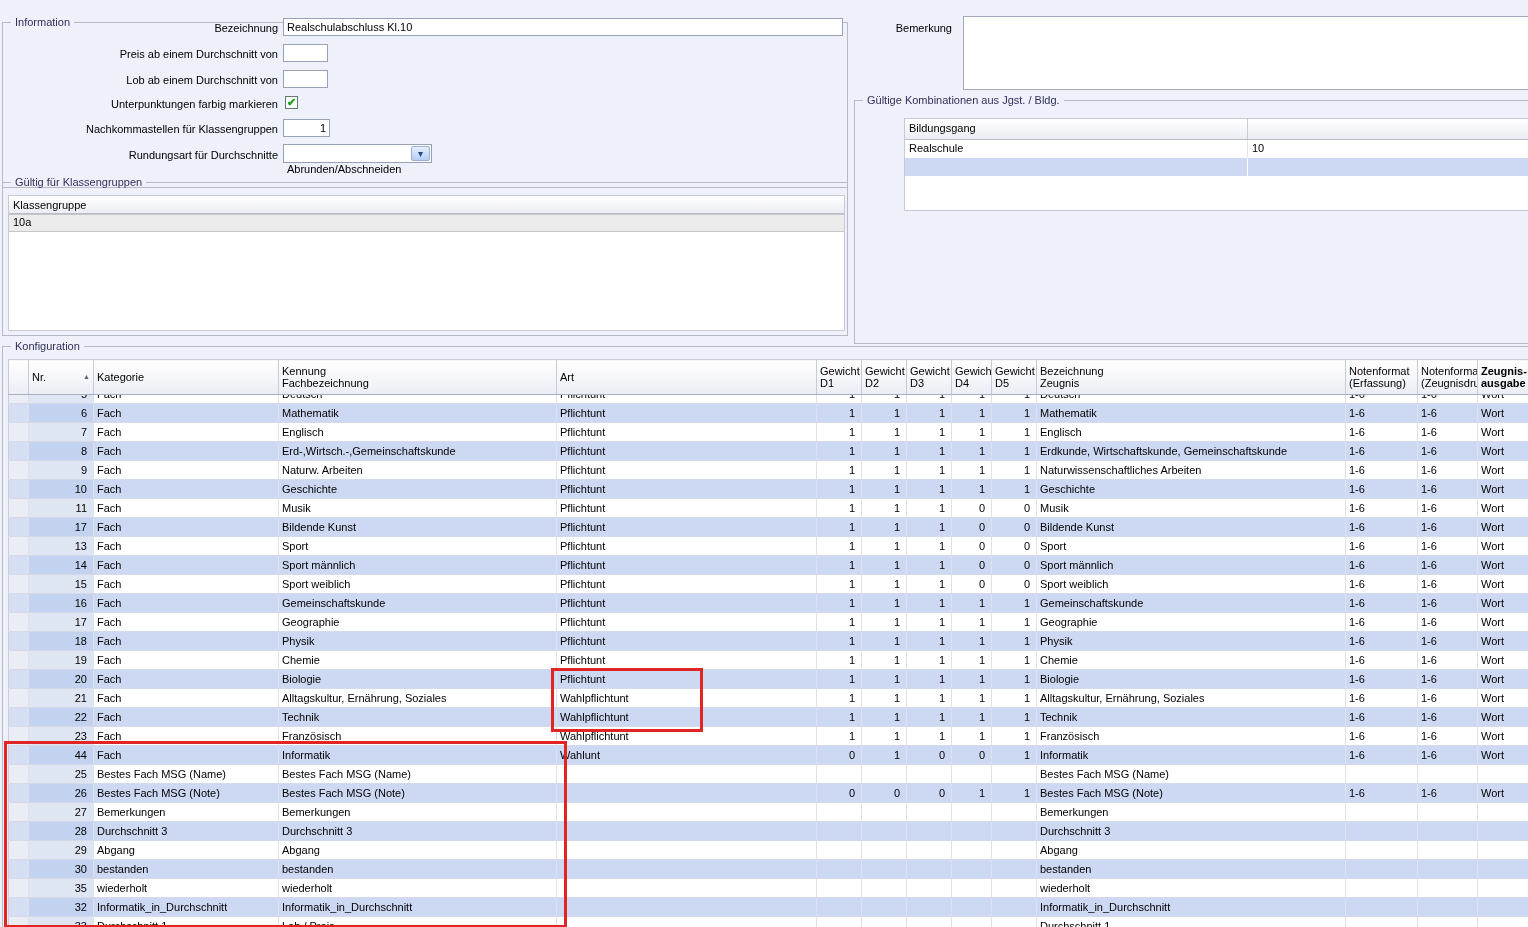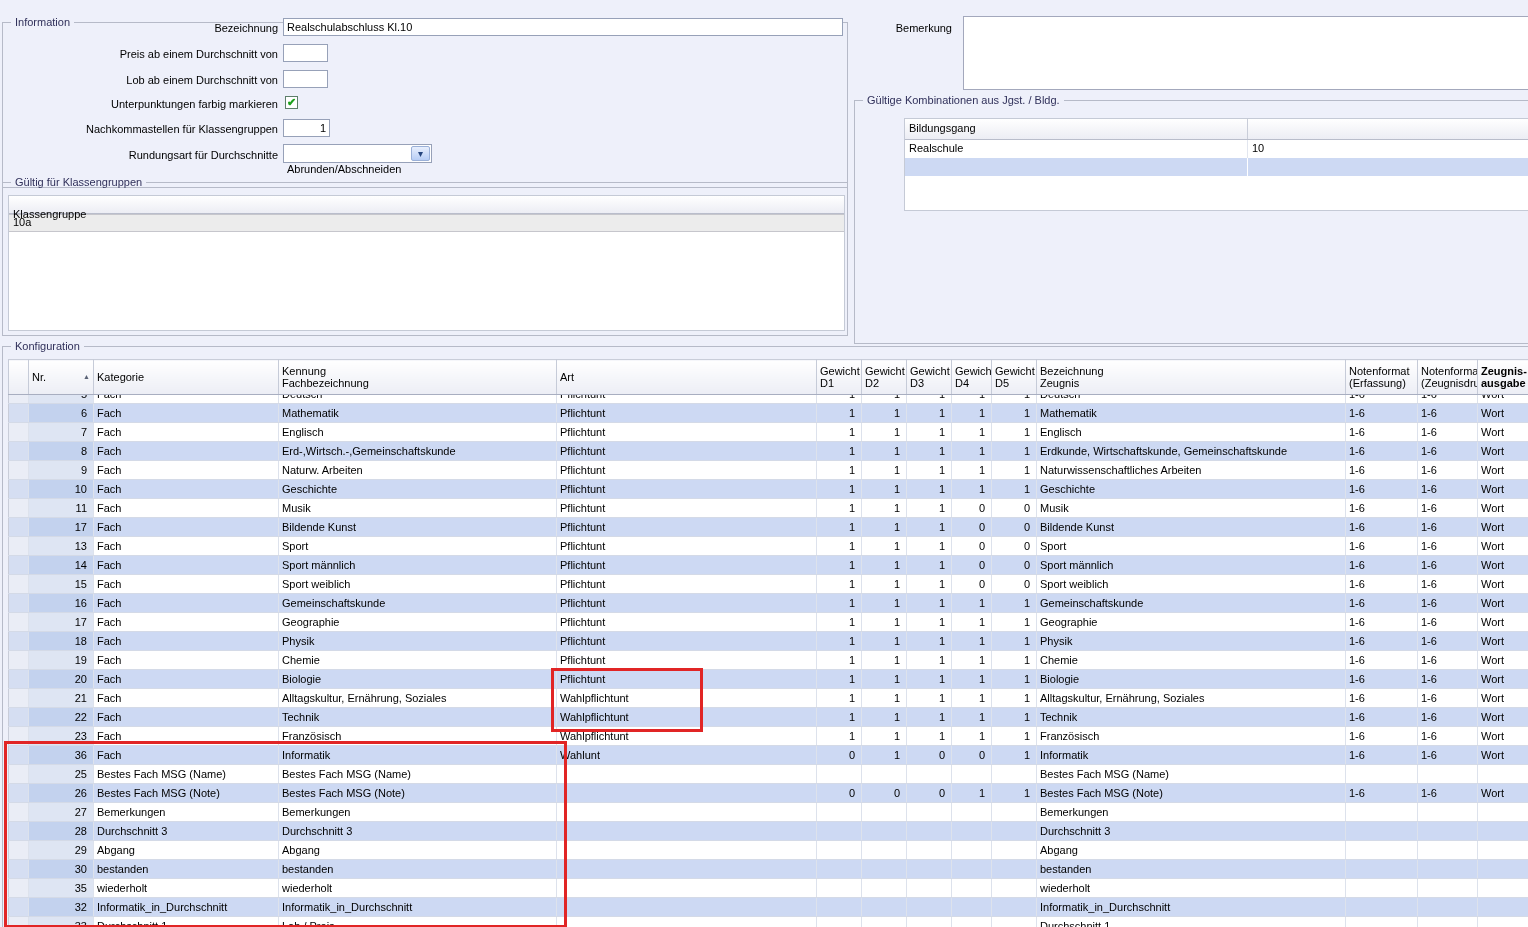--- a/index.html
+++ b/index.html
@@ -109,21 +109,21 @@
       <div class="mt-cell" style="width:343px;border-right:1px solid #fff;"></div>
       <div class="mt-cell" style="flex:1;border-right:none;"></div>
     </div>
   </div>
 
   <fieldset class="gbox" style="left:2px;top:176px;width:844px;height:158px;">
     <legend>Gültig für Klassengruppen</legend>
   </fieldset>
   <div class="minitable" style="left:8px;top:195px;width:837px;height:136px;">
     <div class="mt-head" style="height:18px;">
-      <div class="mt-hcell" style="flex:1;border-right:none;padding-top:12px;">
+      <div class="mt-hcell" style="flex:1;border-right:none;padding-top:3px;">
         <span>Klassengruppe</span>
       </div>
     </div>
     <div class="mt-row sel-gray" style="height:18px;">
       <div class="mt-cell" style="flex:1;border-right:none;padding-top:1px;">10a</div>
     </div>
   </div>
 
   <fieldset class="gbox" style="left:2px;top:340px;width:1530px;height:590px;">
     <legend>Konfiguration</legend>
@@ -1035,21 +1035,21 @@
             </td>
             <td class="c-aus">
               <div class="cv">Wort</div>
             </td>
           </tr>
           <tr class="r-blue">
             <td class="c-sel">
               <div class="cv"></div>
             </td>
             <td class="c-nr num">
-              <div class="cv">36</div>
+              <div class="cv">44</div>
             </td>
             <td class="c-kat">
               <div class="cv">Fach</div>
             </td>
             <td class="c-ken">
               <div class="cv">Informatik</div>
             </td>
             <td class="c-art">
               <div class="cv">Wahlunt</div>
             </td>

